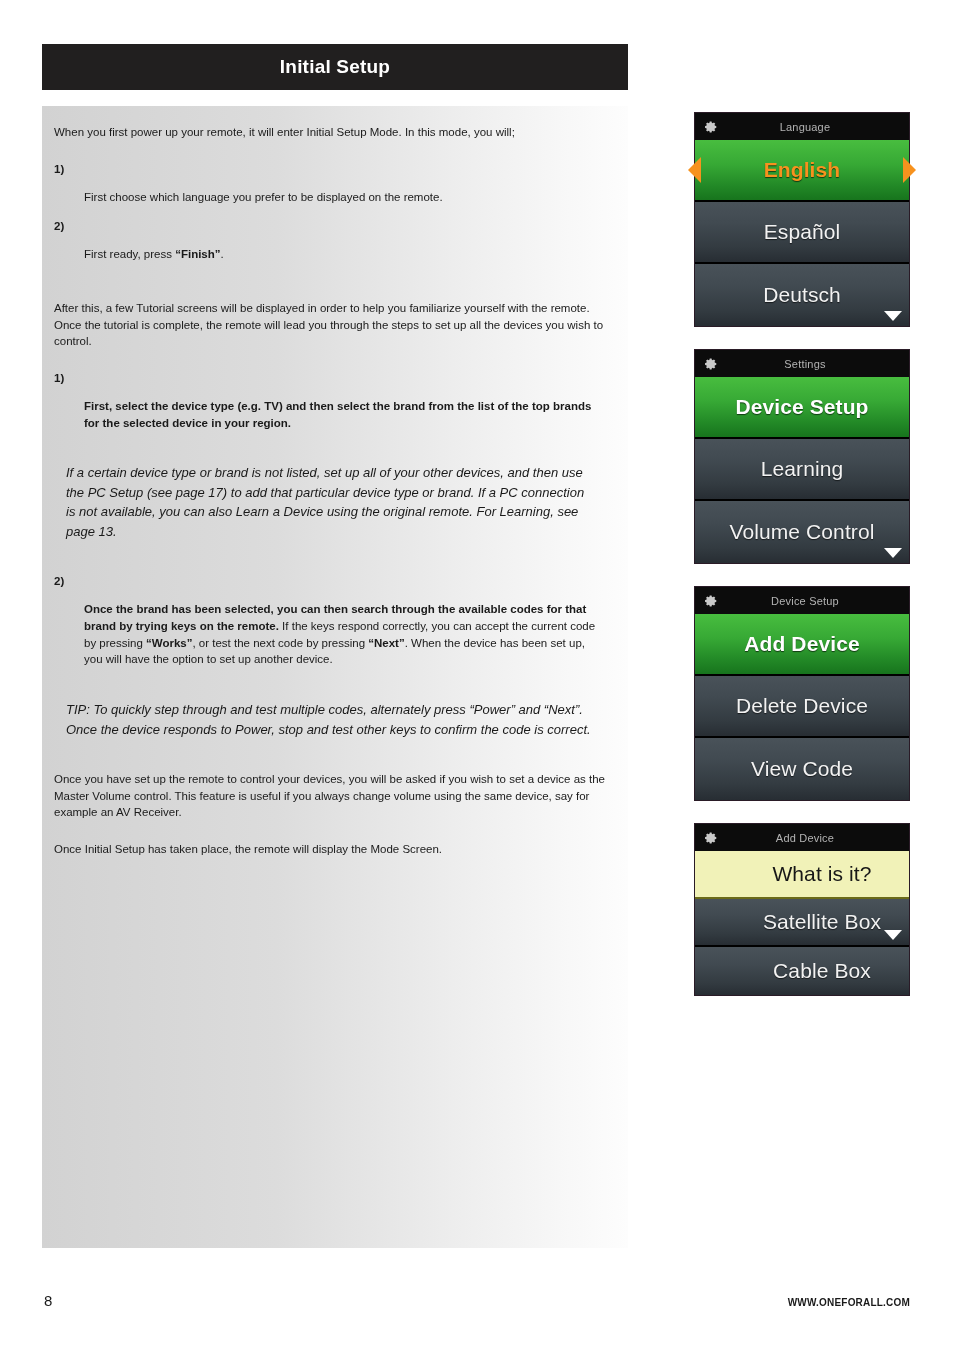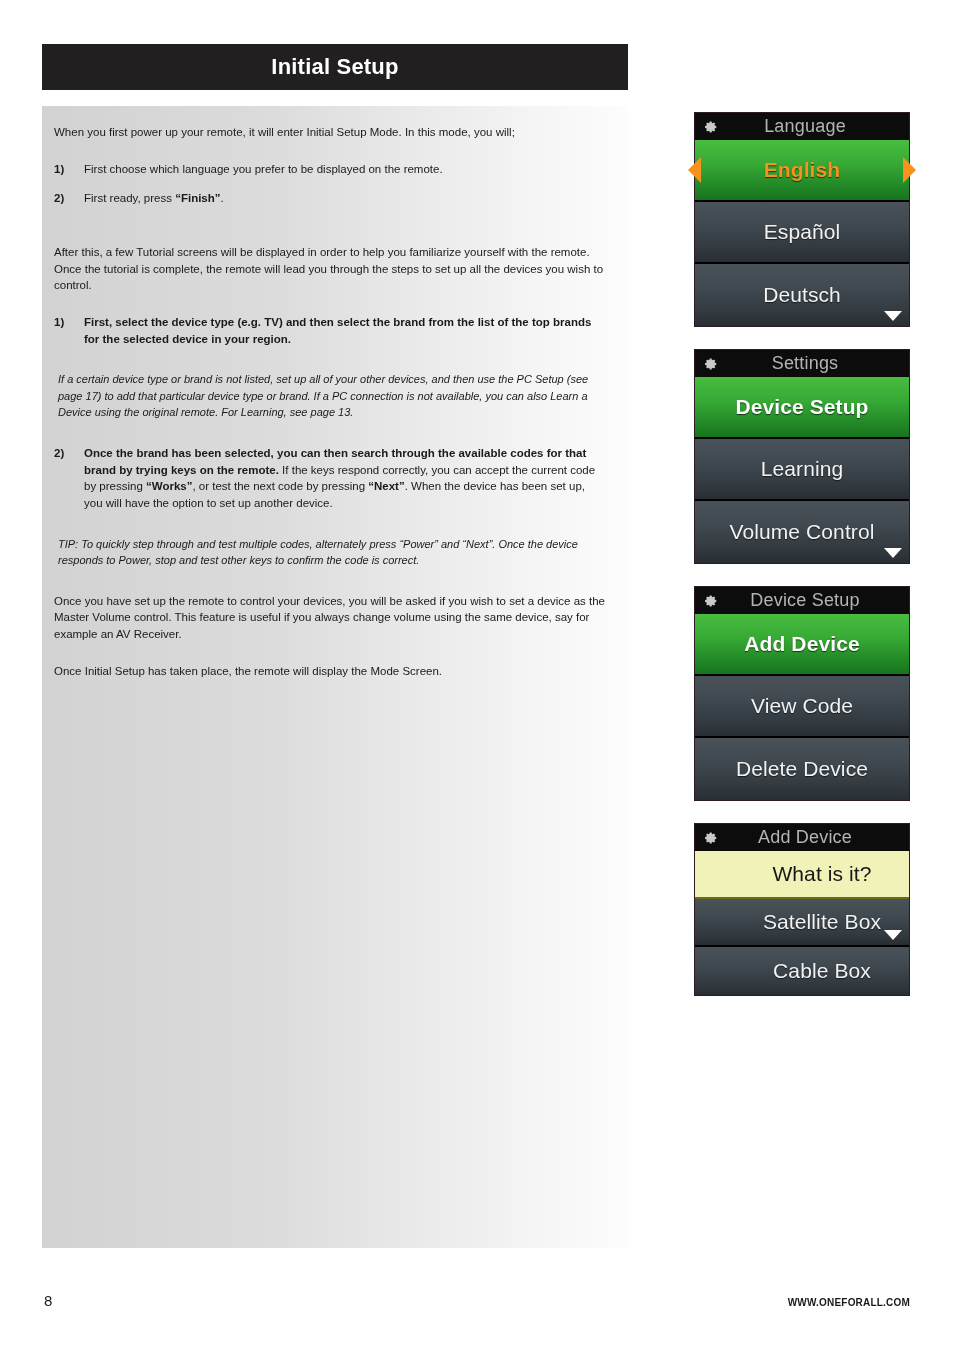--- a/index.html
+++ b/index.html
@@ -22,21 +22,21 @@
     top: 44px;
     width: 586px;
     height: 46px;
     background: #211f1f;
     display: flex;
     align-items: center;
     justify-content: center;
   }
   .header-title {
     color: #ffffff;
-    font-size: 22px;
+    font-size: 19px;
     font-weight: bold;
     letter-spacing: 0.2px;
   }
 
   
   .content-panel {
     position: absolute;
     left: 42px;
     top: 106px;
     width: 586px;
@@ -63,29 +63,29 @@
     display: flex;
     font-size: 11.5px;
     line-height: 1.45;
     color: #1a1a1a;
   }
   .numbered .num {
     font-weight: bold;
     width: 30px;
     flex: 0 0 30px;
   }
-  .numbered .txt { flex: 1; }
+  .numbered .txt { flex: 1; margin-top: 28px; }
 
   .bold { font-weight: bold; }
   .ital {
     font-style: italic;
-    font-size: 11px;
+    font-size: 13px;
     line-height: 1.5;
     color: #1a1a1a;
-    margin: 4px;
+    margin: 12px;
   }
 
   
   .screens {
     position: absolute;
     left: 694px;
     top: 112px;
     width: 214px;
   }
   .screen {
@@ -110,21 +110,21 @@
     top: 50%;
     transform: translateY(-50%);
     width: 14px;
     height: 14px;
     display: block;
   }
   .screen-title-label {
     width: 100%;
     text-align: center;
     color: #b4b4b4;
-    font-size: 18px;
+    font-size: 11px;
     padding-left: 6px;
     box-sizing: border-box;
     letter-spacing: 0.2px;
   }
 
   .row {
     height: 62px;
     display: flex;
     align-items: center;
     justify-content: center;
@@ -316,24 +316,24 @@
         <span class="gear-icon"><svg viewBox="0 0 24 24" width="14" height="14" aria-hidden="true">
             <path fill="#c9c9c9" d="M12 8.3a3.7 3.7 0 1 0 0 7.4 3.7 3.7 0 0 0 0-7.4zm0 5.6a1.9 1.9 0 1 1 0-3.8 1.9 1.9 0 0 1 0 3.8z"></path>
             <path fill="#c9c9c9" d="M21 13.6v-3.2l-2.3-.4a7 7 0 0 0-.7-1.7l1.3-1.9-2.3-2.3-1.9 1.3a7 7 0 0 0-1.7-.7L13 2.4H9.8l-.4 2.3a7 7 0 0 0-1.7.7L5.8 4.1 3.5 6.4l1.3 1.9a7 7 0 0 0-.7 1.7l-2.3.4v3.2l2.3.4c.16.6.4 1.17.7 1.7l-1.3 1.9 2.3 2.3 1.9-1.3c.53.3 1.1.54 1.7.7l.4 2.3H13l.4-2.3c.6-.16 1.17-.4 1.7-.7l1.9 1.3 2.3-2.3-1.3-1.9c.3-.53.54-1.1.7-1.7l2.3-.4z"></path>
           </svg></span>
         <span class="screen-title-label">Device Setup</span>
       </div>
       <div class="row green">
         <span class="label">Add Device</span>
       </div>
       <div class="row dark">
+        <span class="label">Delete Device</span>
+      </div>
+      <div class="row dark">
         <span class="label">View Code</span>
-      </div>
-      <div class="row dark">
-        <span class="label">Delete Device</span>
       </div>
     </div>
     <div class="screen">
       <div class="screen-title">
         <span class="gear-icon"><svg viewBox="0 0 24 24" width="14" height="14" aria-hidden="true">
             <path fill="#c9c9c9" d="M12 8.3a3.7 3.7 0 1 0 0 7.4 3.7 3.7 0 0 0 0-7.4zm0 5.6a1.9 1.9 0 1 1 0-3.8 1.9 1.9 0 0 1 0 3.8z"></path>
             <path fill="#c9c9c9" d="M21 13.6v-3.2l-2.3-.4a7 7 0 0 0-.7-1.7l1.3-1.9-2.3-2.3-1.9 1.3a7 7 0 0 0-1.7-.7L13 2.4H9.8l-.4 2.3a7 7 0 0 0-1.7.7L5.8 4.1 3.5 6.4l1.3 1.9a7 7 0 0 0-.7 1.7l-2.3.4v3.2l2.3.4c.16.6.4 1.17.7 1.7l-1.3 1.9 2.3 2.3 1.9-1.3c.53.3 1.1.54 1.7.7l.4 2.3H13l.4-2.3c.6-.16 1.17-.4 1.7-.7l1.9 1.3 2.3-2.3-1.3-1.9c.3-.53.54-1.1.7-1.7l2.3-.4z"></path>
           </svg></span>
         <span class="screen-title-label">Add Device</span>
       </div>

